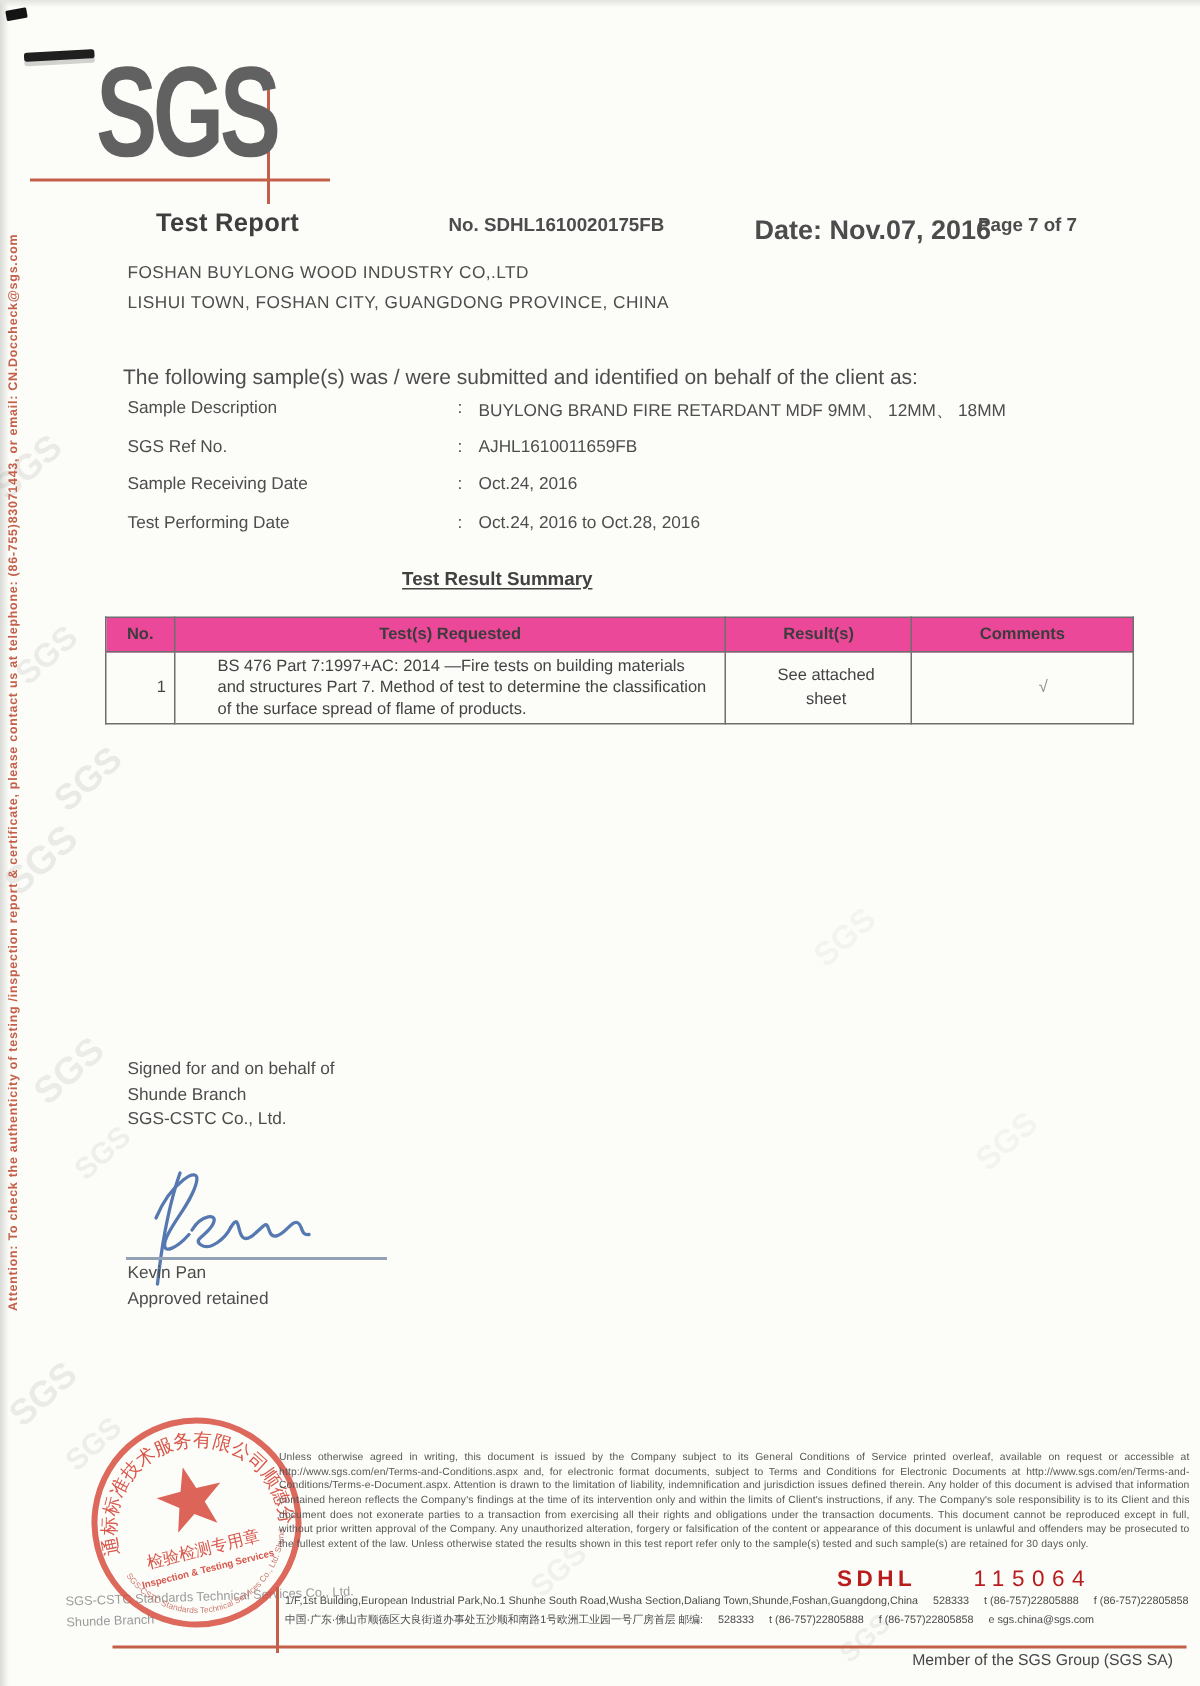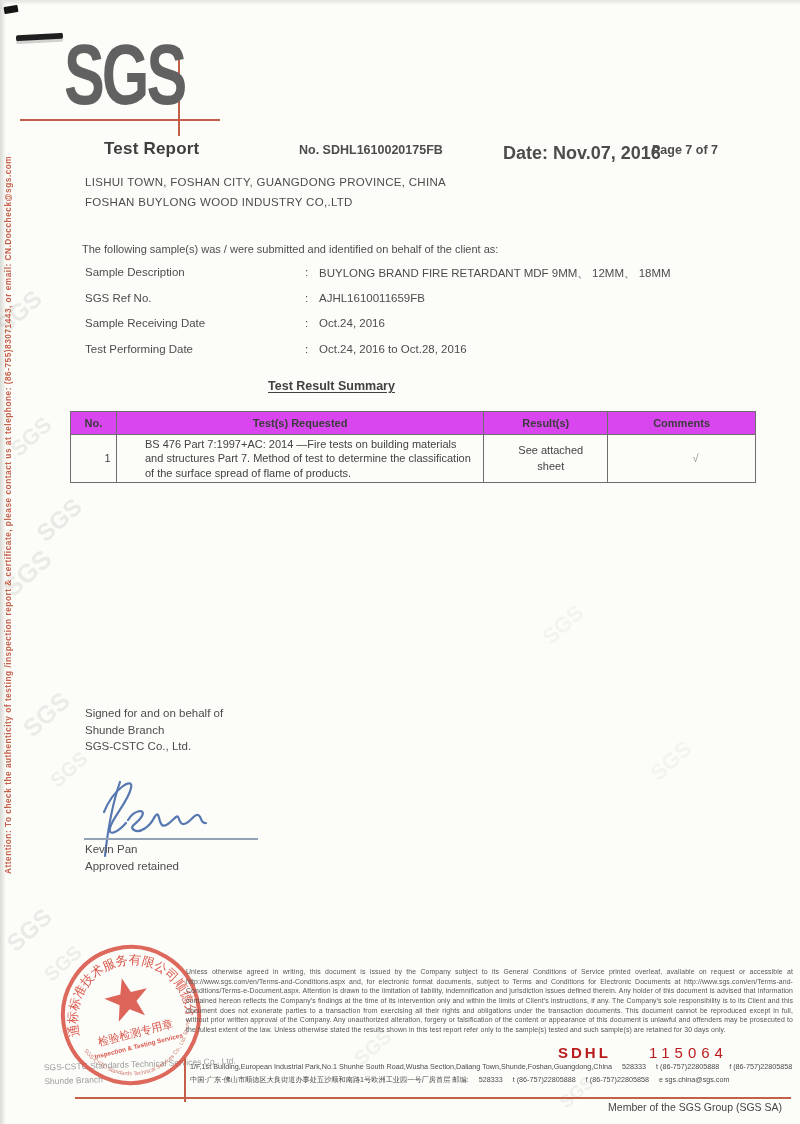--- a/index.html
+++ b/index.html
@@ -26,35 +26,35 @@
   .logo-vline { position:absolute; left:120px; top:2px; width:2px; height:88px; background:#c4604a; }
 
   
   .t-report { position:absolute; left:104px; top:139px; font-size:17px; font-weight:bold; color:#3e3e3e; letter-spacing:.2px; }
   .t-no   { position:absolute; left:299px; top:143px; font-size:12.5px; font-weight:bold; color:#4c4c4c; }
   .t-date { position:absolute; left:503px; top:143px; font-size:18px; font-weight:bold; color:#4c4c4c; }
   .t-page { position:absolute; left:652px; top:143px; font-size:12.5px; font-weight:bold; color:#4c4c4c; }
 
   .client { position:absolute; left:85px; top:172px; font-size:11.5px; line-height:1.75; letter-spacing:.3px; color:#4d4d4d; }
 
-  .intro { position:absolute; left:82px; top:243px; font-size:11px; color:#4d4d4d;text-align:right; }
+  .intro { position:absolute; left:82px; top:243px; font-size:14px; color:#4d4d4d;text-align:right; }
 
   .sample { position:absolute; left:85px; top:266px; width:660px; font-size:11.5px; color:#4d4d4d; }
   .sample-row { position:relative; height:25.5px; }
   .sample-label { position:absolute; left:0; top:0; }
   .sample-colon { position:absolute; left:220px; top:0; }
   .sample-value { position:absolute; left:234px; top:0; }
 
   .summary-title { position:absolute; left:0; top:379px; width:663px; text-align:center;
     font-size:12.5px; font-weight:bold; color:#414141; }
   .summary-title span { text-decoration:underline; text-underline-offset:2px; }
 
   table.results { position:absolute; left:70px; top:411px; width:686px; border-collapse:collapse;
     font-size:11px; color:#434343; border:1.5px solid #6e6e6e; }
-  table.results th { background:#d946ef; border:1px solid #6e6e6e; font-weight:bold; height:23px; color:#3c3c3c; }
+  table.results th { background:#ec4899; border:1px solid #6e6e6e; font-weight:bold; height:23px; color:#3c3c3c; }
   table.results td { border:1px solid #6e6e6e; vertical-align:middle;padding-left:28px; }
   .col-no { width:46px; } .col-test { width:368px; } .col-res { width:124px; } .col-com { width:148px; }
   .cell-no { text-align:center; }
   .cell-test { padding:2px 7px; line-height:1.3; }
   .cell-res { text-align:center; padding:0 18px; line-height:1.5; }
   .cell-com { text-align:center; color:#8b8b8b; }
   .cell-foot { padding:4px 8px; }
 
   .sig-block { position:absolute; left:85px; top:705px; font-size:11.5px; line-height:1.45; color:#4d4d4d; }
   .sig-svg { position:absolute; left:82px; top:768px; }
@@ -115,22 +115,22 @@
     <div class="logo-vline"></div>
     <div class="logo-text">SGS</div>
   </div>
 
   <div class="t-report">Test Report</div>
   <div class="t-no">No. SDHL1610020175FB</div>
   <div class="t-date">Date: Nov.07, 2016</div>
   <div class="t-page">Page 7 of 7</div>
 
   <div class="client">
+    <div>FOSHAN BUYLONG WOOD INDUSTRY CO,.LTD</div>
     <div>LISHUI TOWN, FOSHAN CITY, GUANGDONG PROVINCE, CHINA</div>
-    <div>FOSHAN BUYLONG WOOD INDUSTRY CO,.LTD</div>
   </div>
 
   <div class="intro">The following sample(s) was / were submitted and identified on behalf of the client as:</div>
 
   <div class="sample">
     <div class="sample-row">
       <span class="sample-label">Sample Description</span>
       <span class="sample-colon">:</span>
       <span class="sample-value">BUYLONG BRAND FIRE RETARDANT MDF 9MM、 12MM、 18MM</span>
     </div>

